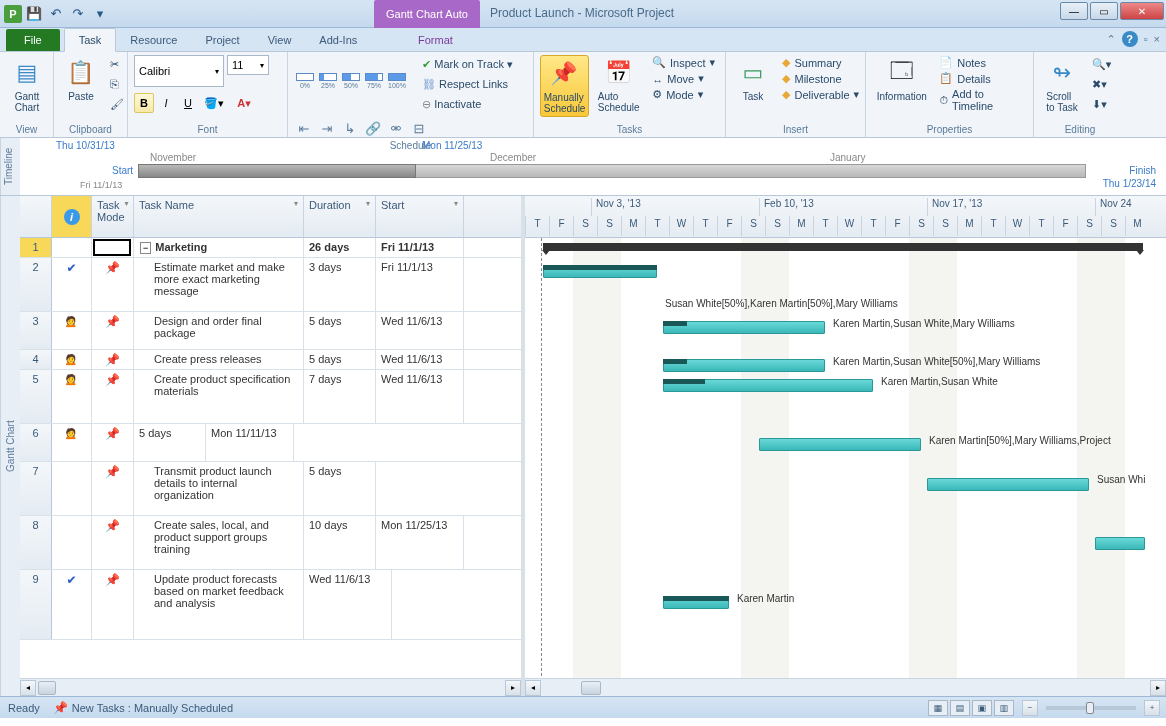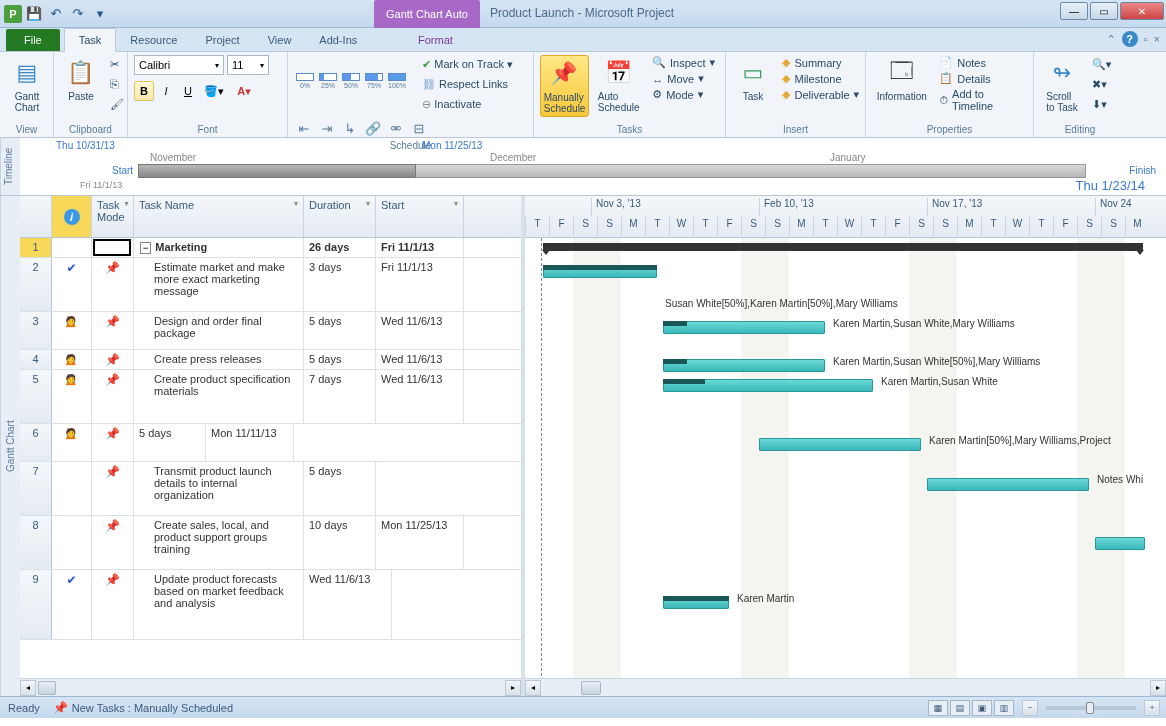--- a/index.html
+++ b/index.html
@@ -28,21 +28,21 @@
 
 .ribbon { height: 86px; background: #f1f5f9; border-bottom: 1px solid #b8c8d8; display: flex; }
 .rgroup { border-right: 1px solid #c8d4e0; padding: 3px 6px 2px 6px; display: flex; flex-direction: column; justify-content: space-between; position: relative; }
 .rgroup-body { display: flex; align-items: flex-start; gap: 4px; flex: 1; }
 .rgroup-label { text-align: center; color: #5a7a9a; font-size: 10px; padding-top: 2px; }
 .big-btn { display: flex; flex-direction: column; align-items: center; justify-content: center; padding: 2px 6px; gap: 2px; min-width: 42px; }
 .big-btn .bicon { width: 32px; height: 32px; display: flex; align-items: center; justify-content: center; font-size: 22px; }
 .big-btn .blabel { font-size: 10px; text-align: left; color: #2a4a6a; line-height: 11px; }
 .col { display: flex; flex-direction: column; gap: 2px; justify-content: center; }
 .sm-btn { height: 18px; padding: 0 4px; display: flex; align-items: center; gap: 3px; color: #2a4a6a; font-size: 11px; }
-.font-sel { width: 90px; height: 20px; border: 1px solid #a8b8c8; background: #fff; font-size: 11px; padding: 0 4px; display: flex; align-items: center; justify-content: space-between; }
+.font-sel { width: 90px; height: 32px; border: 1px solid #a8b8c8; background: #fff; font-size: 11px; padding: 0 4px; display: flex; align-items: center; justify-content: space-between; }
 .size-sel { width: 42px; height: 20px; border: 1px solid #a8b8c8; background: #fff; font-size: 11px; padding: 0 4px; display: flex; align-items: center; justify-content: space-between; }
 .fmt-row { display: flex; gap: 2px; margin-top: 3px; }
 .fmt-btn { width: 20px; height: 20px; border: 1px solid #d8c868; background: linear-gradient(#fef8d8, #f8e8a8); display: flex; align-items: center; justify-content: center; font-size: 11px; border-radius: 2px; }
 .fmt-plain { width: 20px; height: 20px; display: flex; align-items: center; justify-content: center; font-size: 11px; }
 .pct-row { display: flex; gap: 1px; }
 .pct-btn { width: 22px; height: 22px; display: flex; flex-direction: column; align-items: center; font-size: 7px; color: #5a7a9a; }
 .pct-btn .bar { width: 18px; height: 8px; border: 1px solid #5a8ac8; background: linear-gradient(90deg, #5a9ae8 var(--p), #fff var(--p)); margin-bottom: 1px; }
 .link-row { display: flex; gap: 3px; margin-top: 3px; }
 .link-btn { width: 20px; height: 20px; display: flex; align-items: center; justify-content: center; font-size: 13px; color: #5a7a9a; }
 .manual-btn { background: linear-gradient(#ffe888, #f8c838); border: 1px solid #d8a828; border-radius: 3px; padding: 2px 4px; }
@@ -55,21 +55,21 @@
 .tl-tab { width: 20px; background: #e8eef5; border-right: 1px solid #c8d4e0; writing-mode: vertical-rl; transform: rotate(180deg); text-align: center; font-size: 10px; color: #5a7a9a; padding: 4px 2px; }
 .tl-body { flex: 1; position: relative; padding: 2px 8px; }
 .tl-date-l { position: absolute; left: 36px; top: 2px; color: #3a7ac8; font-size: 10px; }
 .tl-date-m { position: absolute; left: 402px; top: 2px; color: #3a7ac8; font-size: 10px; }
 .tl-month { position: absolute; top: 14px; font-size: 10px; color: #888; }
 .tl-bar { position: absolute; left: 118px; right: 80px; top: 26px; height: 14px; background: linear-gradient(#d8d8d8, #b8b8b8); border: 1px solid #999; }
 .tl-bar-done { position: absolute; left: 118px; width: 278px; top: 26px; height: 14px; background: linear-gradient(#b8b8b8, #888); border: 1px solid #777; }
 .tl-start { position: absolute; left: 92px; top: 27px; font-size: 10px; color: #3a7ac8; }
 .tl-finish { position: absolute; right: 10px; top: 27px; font-size: 10px; color: #3a7ac8; text-align: right; }
 .tl-fd { position: absolute; left: 60px; top: 42px; font-size: 9px; color: #888; }
-.tl-fd2 { position: absolute; right: 21px; top: 40px; font-size: 13px; color: #3a7ac8; }
+.tl-fd2 { position: absolute; right: 10px; top: 40px; font-size: 10px; color: #3a7ac8; }
 
 
 .main { display: flex; height: 500px; }
 .gantt-tab { width: 20px; background: #e8eef5; border-right: 1px solid #c8d4e0; writing-mode: vertical-rl; transform: rotate(180deg); text-align: center; font-size: 10px; color: #5a7a9a; display: flex; align-items: center; justify-content: center; }
 
 
 .tbl { width: 505px; border-right: 4px solid #d8e0e8; display: flex; flex-direction: column; }
 .thead { display: flex; height: 42px; background: linear-gradient(#f4f7fa, #e4ebf2); border-bottom: 1px solid #b8c8d8; }
 .th { border-right: 1px solid #c8d4e0; padding: 3px 5px; color: #3a5a7a; font-size: 11px; display: flex; align-items: flex-start; justify-content: space-between; position: relative; }
 .th .dd { font-size: 8px; color: #888; }
@@ -535,21 +535,21 @@
         <div class="glabel" style="left: 308px; top: 80px;">Karen Martin,Susan White,Mary Williams</div>
         <div class="gbar" style="left: 138px; width: 162px; top: 121px;"></div>
         <div class="gprog" style="left: 138px; width: 24px; top: 121px;"></div>
         <div class="glabel" style="left: 308px; top: 118px;">Karen Martin,Susan White[50%],Mary Williams</div>
         <div class="gbar" style="left: 138px; width: 210px; top: 141px;"></div>
         <div class="gprog" style="left: 138px; width: 42px; top: 141px;"></div>
         <div class="glabel" style="left: 356px; top: 138px;">Karen Martin,Susan White</div>
         <div class="gbar" style="left: 234px; width: 162px; top: 200px;"></div>
         <div class="glabel" style="left: 404px; top: 197px;">Karen Martin[50%],Mary Williams,Project</div>
         <div class="gbar" style="left: 402px; width: 162px; top: 240px;"></div>
-        <div class="glabel" style="left: 572px; top: 236px;">Notes Whi</div>
+        <div class="glabel" style="left: 572px; top: 236px;">Susan Whi</div>
         <div class="gbar" style="left: 570px; width: 50px; top: 299px;"></div>
         <div class="gbar" style="left: 138px; width: 66px; top: 358px;"></div>
         <div class="gprog" style="left: 138px; width: 66px; top: 358px;"></div>
         <div class="glabel" style="left: 212px; top: 355px;">Karen Martin</div>
       </div>
     <div class="hscroll" style="position:absolute;bottom:0;left:0;right:0">
       <div class="sbtn">◂</div>
       <div class="sthumb" style="width:20px;margin-left:40px"></div>
       <div style="flex:1"></div>
       <div class="sbtn">▸</div>

